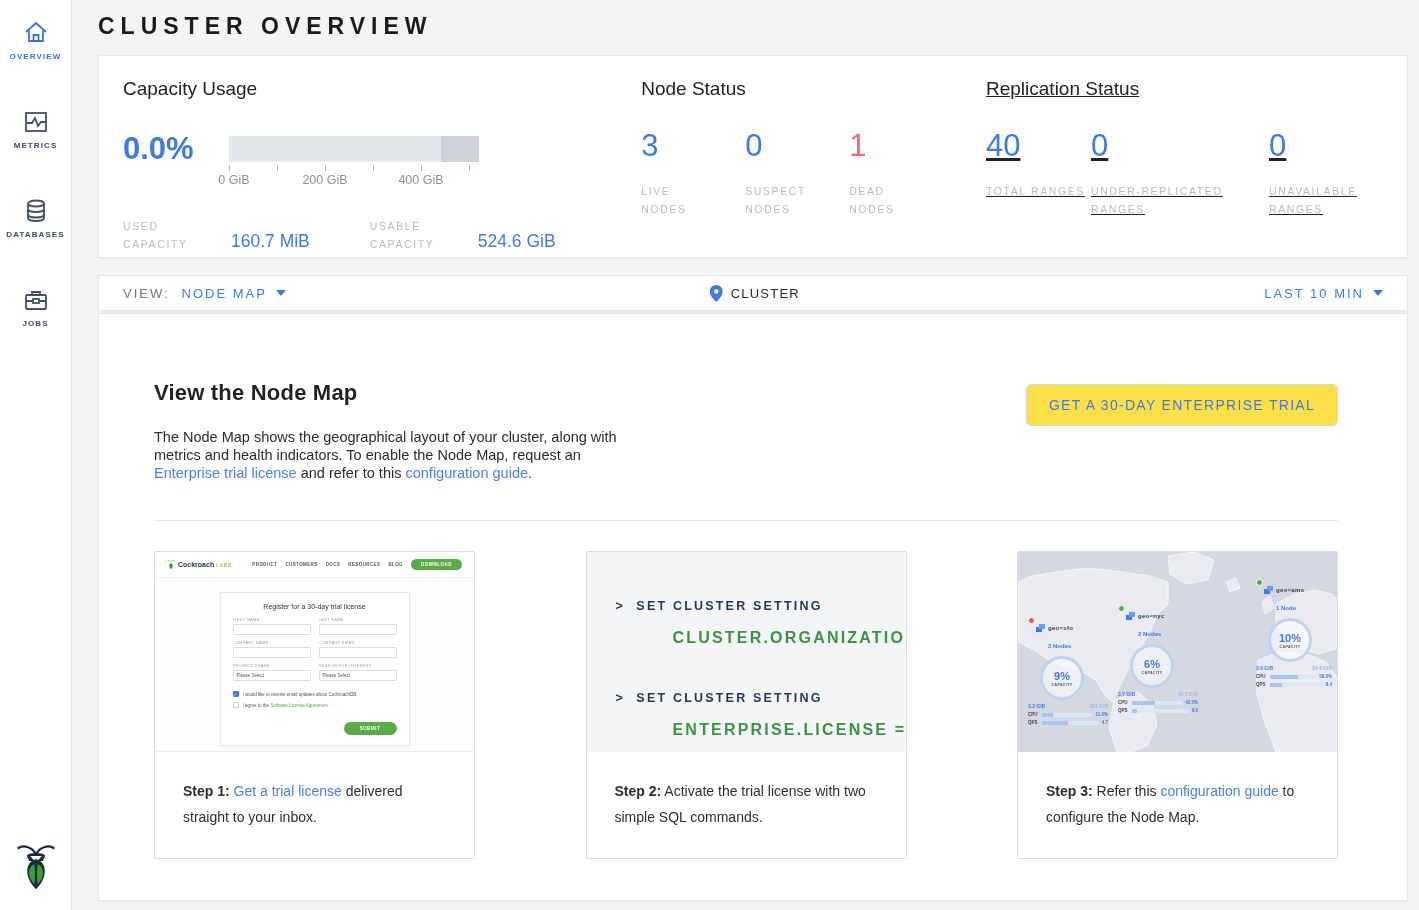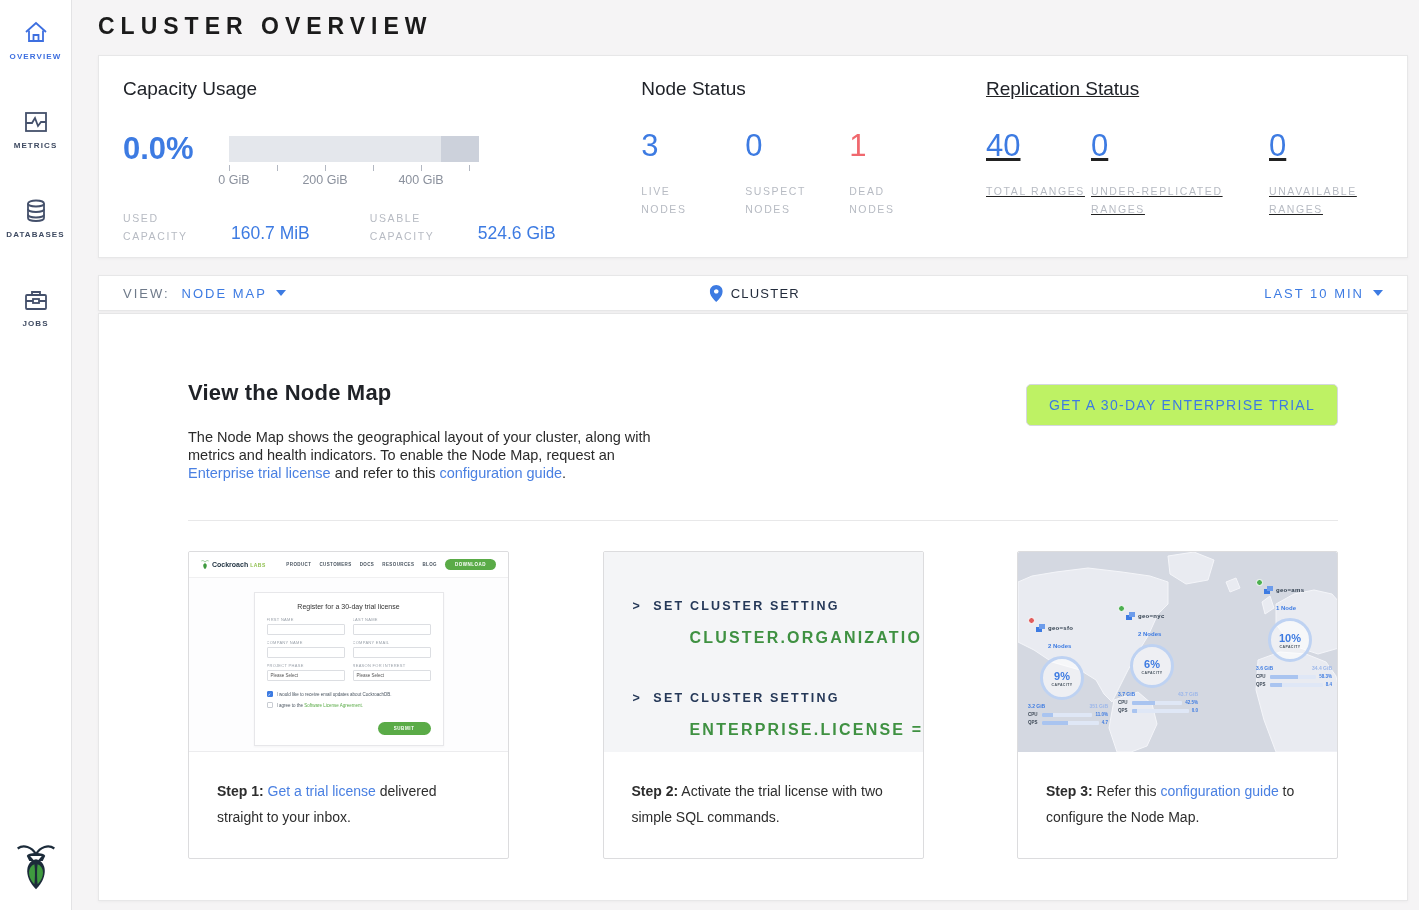--- a/index.html
+++ b/index.html
@@ -39,21 +39,21 @@
   .cap-pct { width: 106px; font-size: 31px; font-weight: 700; color: #3d7be2; line-height: 30px; }
   .bar-wrap { width: 250px; position: relative; }
   .cap-bar { height: 26px; background: #e4e7ec; position: relative; margin-top: 2px; }
   .cap-bar .bar-dark { position: absolute; right: 0; top: 0; height: 100%; width: 15.2%; background: #ccd1db; }
   .ticks { position: relative; height: 7px; margin-top: 3px; }
   .tick { position: absolute; top: 0; width: 1px; height: 6px; background: #b3b8c2; }
   .t0{left:0} .t1{left:19.2%} .t2{left:38.4%} .t3{left:57.6%} .t4{left:76.8%} .t5{left:96%}
   .axis-labels { position: relative; height: 16px; margin-top: 1px; }
   .axis-label { position: absolute; transform: translateX(-50%); font-size: 12.5px; color: #8b919d; white-space: nowrap; }
   .al0{left:2%} .al1{left:38.4%} .al2{left:76.8%}
-  .cap-stats { display: flex; margin-top: 20px; align-items: flex-end; }
+  .cap-stats { display: flex; margin-top: 28px; align-items: flex-end; }
   .cap-stat { display: flex; align-items: flex-end; }
   .cap-stat + .cap-stat { margin-left: 60px; }
   .cap-stat-label {
     width: 86px; font-size: 10.5px; letter-spacing: 1.6px; line-height: 18px; color: #b7bbc3; font-weight: 500;
   }
   .cap-stat-value { font-size: 17.5px; color: #3d7be2; margin-left: 22px; padding-bottom: 1px; white-space: nowrap; }
   .sum-nodes { width: 350px; }
   .sum-repl { flex: 1; text-decoration: underline; }
   .stat-cols { display: flex; margin-top: 30px; }
   .stat-col .big-num { font-size: 31px; font-weight: 500; color: #3d7be2; line-height: 32px; }
@@ -73,27 +73,27 @@
     padding: 0 24px; font-size: 13px; letter-spacing: 2px;
   }
   .view-label { color: #6f7a8a; }
   .view-value { color: #3d7be2; margin-left: 12px; cursor: pointer; display: inline-flex; align-items: center; }
   .caret { display: inline-block; width: 0; height: 0; border-left: 5px solid transparent; border-right: 5px solid transparent; border-top: 6px solid #3d7be2; margin-left: 9px; }
   .view-center { position: absolute; left: 50%; transform: translateX(-48%); display: flex; align-items: center; color: #232c3c; letter-spacing: 1.2px; font-weight: 500; }
   .pin { margin-right: 8px; display: inline-flex; }
   .view-time { margin-left: auto; color: #3d7be2; cursor: pointer; display: inline-flex; align-items: center; }
   
   .mappanel { margin-top: 2px; height: 588px; }
-  .content-pad { padding: 66px 69px 0 89px; position: relative; }
+  .content-pad { padding: 66px 69px 0 55px; position: relative; }
   .nm-heading { font-size: 22px; font-weight: 600; color: #1f2227; letter-spacing: .2px; }
   .nm-intro { margin-top: 22px; width: 468px; font-size: 14.5px; line-height: 18px; color: #2b2b2b; }
   .link { color: #4a80e2; cursor: pointer; }
   .trial-btn {
     position: absolute; top: 70px; right: 69px; width: 312px; height: 42px;
-    background: #bef264; border: 1px solid #d4d8de; border-radius: 5px; cursor: pointer;
+    background: #fde047; border: 1px solid #d4d8de; border-radius: 5px; cursor: pointer;
     color: #3d7be2; font-size: 14px; letter-spacing: 1.3px; font-weight: 500;
     font-family: "Liberation Sans", sans-serif;
   }
   .divider { border: none; border-top: 1px solid #e8e8e9; margin-top: 38px; }
   .cards { display: flex; justify-content: space-between; margin-top: 30px; }
   .step-card { width: 321px; height: 308px; background: #fff; border: 1px solid #dcdcde; border-radius: 2px; }
   .card-visual { height: 200px; overflow: hidden; position: relative; border-radius: 2px 2px 0 0; }
   .card-caption { padding: 26px 28px 0; font-size: 14px; line-height: 26px; color: #2d2d2d; }
   .card-caption b { font-weight: 700; }
   

